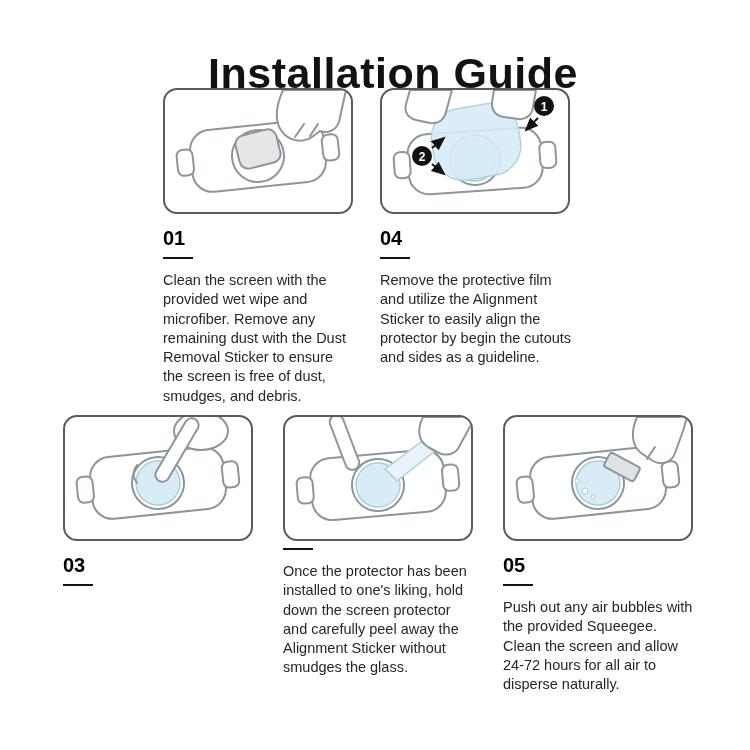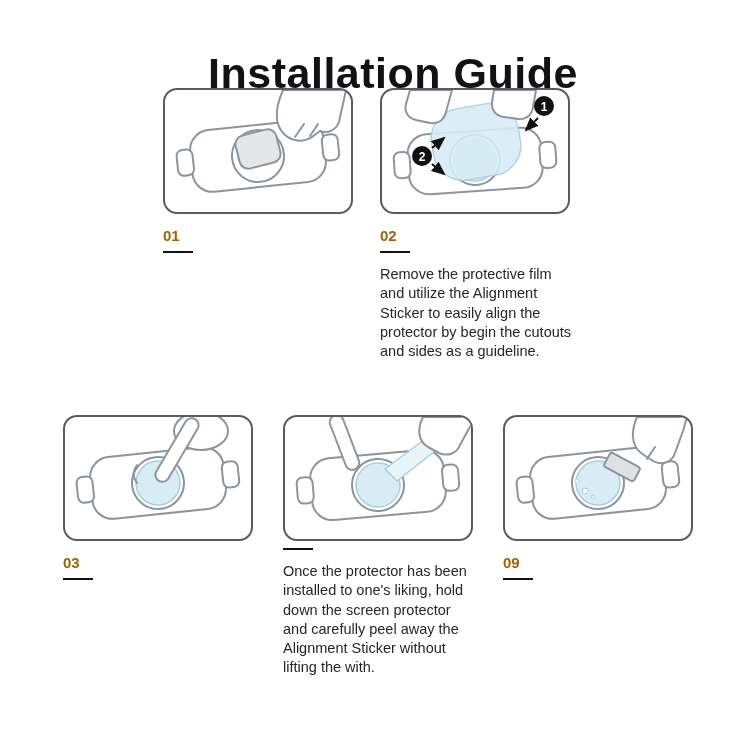--- a/index.html
+++ b/index.html
@@ -17,21 +17,21 @@
   .pos-2 { left:380px; top:88px; }
   .pos-3 { left:63px;  top:415px; }
   .pos-4 { left:283px; top:415px; }
   .pos-5 { left:503px; top:415px; }
   .figure {
     width:190px; height:126px; box-sizing:border-box;
     border:2px solid #585c61; border-radius:14px;
     background:#fff; overflow:hidden;
   }
   .figure svg { width:100%; height:100%; display:block; }
-  .step-number { margin-top:13px; font-size:15px; font-weight:700; color:#a16207; }
+  .step-number { margin-top:13px; font-size:20px; font-weight:700; color:#000000; }
   .step-rule { width:30px; height:2px; background:#121212; margin-top:7px; }
   .step-text { margin-top:12px; font-size:14.5px; line-height:1.33; color:#23272b; }
 
   
   .tray { fill:#ffffff; stroke:#8e949b; stroke-width:2px; }
   .hand { fill:#ffffff; stroke:#8e949b; stroke-width:2px; stroke-linecap:round; stroke-linejoin:round; }
   .hand-line { fill:none; stroke:#8e949b; stroke-width:2px; stroke-linecap:round; }
   .film { fill:#d8ecf5; stroke:#a9cfdf; stroke-width:1.5px; }
   .film-flap { fill:#e9f4fa; stroke:#a9cfdf; stroke-width:1.5px; }
   .wipe { fill:#e4e6e8; stroke:#8e949b; stroke-width:2px; }
@@ -60,20 +60,21 @@
         <rect class="wipe" x="72" y="42" width="42" height="34" rx="9" transform="rotate(-14 93 59)"></rect>
         <g>
           <path class="hand" d="M118 0 C 111 16, 108 34, 120 45 C 127 51, 138 53, 147 47 L 155 41 C 163 44, 171 40, 174 32 L 181 0 Z"></path>
           <path class="hand-line" d="M130 47 l 9 -13"></path>
           <path class="hand-line" d="M145 46 l 8 -12"></path>
         </g>
       </svg>
     </div>
     <div class="step-number">01</div>
     <div class="step-rule"></div>
+    <div class="step-text">Clean the screen with the provided wet wipe and microfiber. Remove any remaining dust with the Dust Removal Sticker to ensure the screen is free of dust, smudges, and debris.</div>
   </div>
 
   <div class="card pos-2">
     <div class="figure">
       <svg viewBox="0 0 186 122">
         <defs>
           <marker id="ah2" markerWidth="8" markerHeight="8" refX="6" refY="3" orient="auto">
             <path d="M0,0 L7,3 L0,6 Z" fill="#111111"></path>
           </marker>
         </defs>
@@ -97,21 +98,21 @@
         </g>
         <path class="arrow" d="M156 28 L144 40" marker-end="url(#ah2)"></path>
         <g>
           <circle class="badge" cx="40" cy="66" r="10"></circle>
           <text class="badge-num" x="40" y="70.5">2</text>
         </g>
         <path class="arrow" d="M50 58 L62 48" marker-end="url(#ah2)"></path>
         <path class="arrow" d="M50 74 L62 84" marker-end="url(#ah2)"></path>
       </svg>
     </div>
-    <div class="step-number">02</div>
+    <div class="step-number">04</div>
     <div class="step-rule"></div>
     <div class="step-text">Remove the protective film and utilize the Alignment Sticker to easily align the protector by begin the cutouts and sides as a guideline.</div>
   </div>
 
   <div class="card pos-3">
     <div class="figure">
       <svg viewBox="0 0 186 122">
         <g transform="rotate(-6 93 66)">
           <rect class="tray" x="26" y="35" width="134" height="62" rx="20"></rect>
           <rect class="tray" x="12" y="52" width="16" height="26" rx="6"></rect>
@@ -143,21 +144,21 @@
         <path class="film-flap" d="M100 52 L140 22 L150 34 L112 64 Z"></path>
         <g>
           <path class="hand" d="M138 0 C 132 12, 133 24, 143 30 L 154 36 C 163 40, 172 36, 175 28 L 186 8 L 186 0 Z"></path>
         </g>
         <g>
           <path class="hand" d="M58 2 L74 44 A 7 7 0 0 1 61 49 L 45 7 A 7 7 0 0 1 58 2 Z"></path>
         </g>
       </svg>
     </div>
     <div class="step-rule"></div>
-    <div class="step-text">Once the protector has been installed to one's liking, hold down the screen protector and carefully peel away the Alignment Sticker without lifting the with.</div>
+    <div class="step-text">Once the protector has been installed to one's liking, hold down the screen protector and carefully peel away the Alignment Sticker without smudges the glass.</div>
   </div>
 
   <div class="card pos-5">
     <div class="figure">
       <svg viewBox="0 0 186 122">
         <g transform="rotate(-6 93 66)">
           <rect class="tray" x="26" y="35" width="134" height="62" rx="20"></rect>
           <rect class="tray" x="12" y="52" width="16" height="26" rx="6"></rect>
           <rect class="tray" x="158" y="52" width="16" height="26" rx="6"></rect>
           <circle class="tray" cx="93" cy="66" r="26"></circle>
@@ -166,17 +167,18 @@
         <circle class="bubble" cx="80" cy="74" r="3"></circle>
         <circle class="bubble" cx="72" cy="64" r="2.2"></circle>
         <circle class="bubble" cx="88" cy="80" r="2"></circle>
         <rect class="squeegee" x="100" y="42" width="34" height="16" rx="3" transform="rotate(28 117 50)"></rect>
         <g>
           <path class="hand" d="M132 0 C 126 14, 126 28, 136 36 L 148 44 C 157 49, 167 45, 170 36 L 178 14 L 182 0 Z"></path>
           <path class="hand-line" d="M142 42 l 8 -12"></path>
         </g>
       </svg>
     </div>
-    <div class="step-number">09</div>
+    <div class="step-number">05</div>
     <div class="step-rule"></div>
+    <div class="step-text">Push out any air bubbles with the provided Squeegee. Clean the screen and allow 24-72 hours for all air to disperse naturally.</div>
   </div>
 
 </div>
 
 </body></html>

